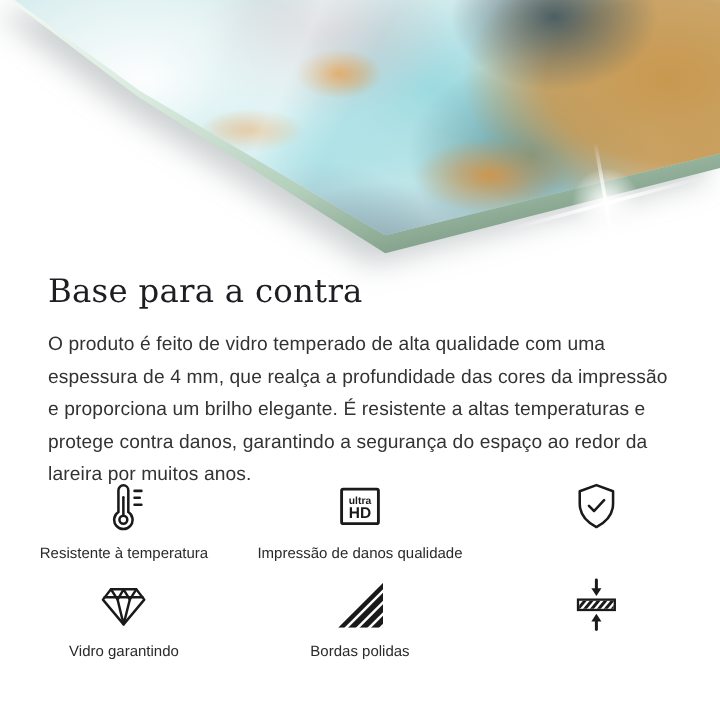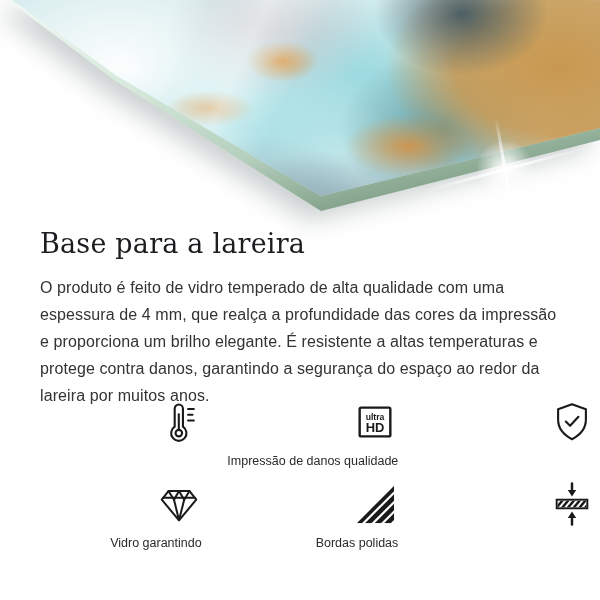--- a/index.html
+++ b/index.html
@@ -66,21 +66,21 @@
   .desc{
     margin:13px 0 0 0;font-size:16px;line-height:27px;color:#333333;
     letter-spacing:0.1px;
   }
 
   
   .features{
     position:absolute;left:5px;top:399px;width:590px;
     display:grid;grid-template-columns:repeat(3,1fr);row-gap:13px;
   }
-  .feature{display:flex;flex-direction:column;align-items:flex-end;}
+  .feature{display:flex;flex-direction:column;align-items:center;}
   .feature svg{width:46px;height:46px;display:block;}
   .feature .flabel{margin-top:9px;font-size:12.5px;color:#2a2a2a;}
   .feature svg text{font-family:"Liberation Sans",sans-serif;}
 </style>
 </head>
 <body>
 
 <div class="page">
 
   <section class="hero">
@@ -90,36 +90,37 @@
     </div>
     <div class="sparkle">
       <div class="glow"></div>
       <div class="ray r1"></div>
       <div class="ray r2"></div>
     </div>
   </section>
 
   <section class="content">
     <h1 class="title">
-      <span>Base para a lareira</span>
+      <span>Base para a contra</span>
     </h1>
     <p class="desc">O produto é feito de vidro temperado de alta qualidade com uma espessura de 4 mm, que realça a profundidade das cores da impressão e proporciona um brilho elegante. É resistente a altas temperaturas e protege contra danos, garantindo a segurança do espaço ao redor da lareira por muitos anos.</p>
   </section>
 
   <div class="features">
 
     <div class="feature">
       <svg viewBox="0 0 48 48">
         <g fill="none" stroke="#1a1a1a" stroke-width="2.2" stroke-linecap="round">
           <path d="M19.5 28.9 V10 a4.3 4.3 0 0 1 8.6 0 V28.9 a8 8 0 1 1 -8.6 0 Z"></path>
           <circle cx="23.8" cy="35.6" r="3.4"></circle>
           <path d="M23.8 31.9 V16"></path>
           <path d="M33.5 10.5 h6 M33.5 16.5 h4.6 M33.5 22.5 h6"></path>
         </g>
       </svg>
+      <div class="flabel">Resistente à temperatura</div>
     </div>
 
     <div class="feature">
       <svg viewBox="0 0 48 48">
         <rect x="8" y="9" width="32" height="30" rx="1.5" fill="none" stroke="#1a1a1a" stroke-width="2.5"></rect>
         <text x="24" y="21.5" text-anchor="middle" font-size="9" font-weight="700" fill="#1a1a1a">ultra</text>
         <text x="24" y="34.5" text-anchor="middle" font-size="13.5" font-weight="800" fill="#1a1a1a">HD</text>
       </svg>
       <div class="flabel">Impressão de danos qualidade</div>
     </div>

